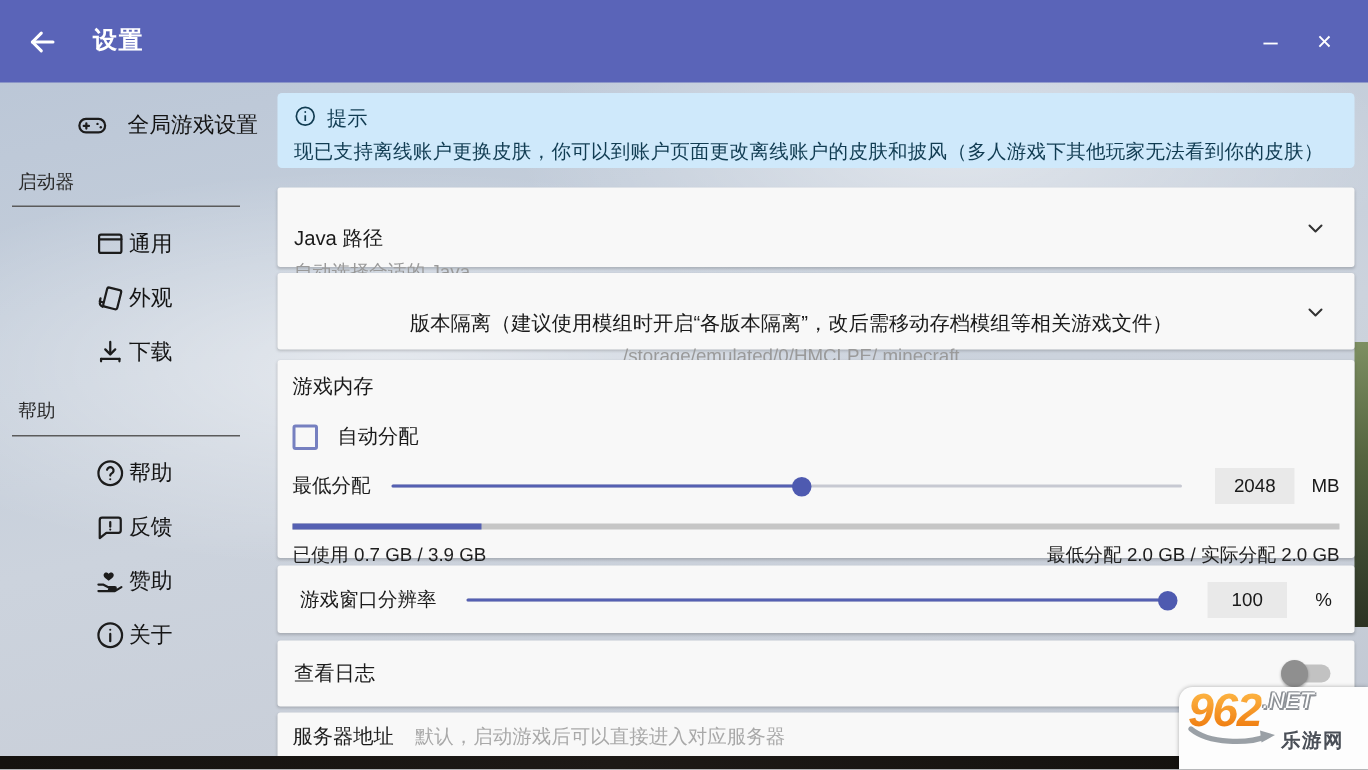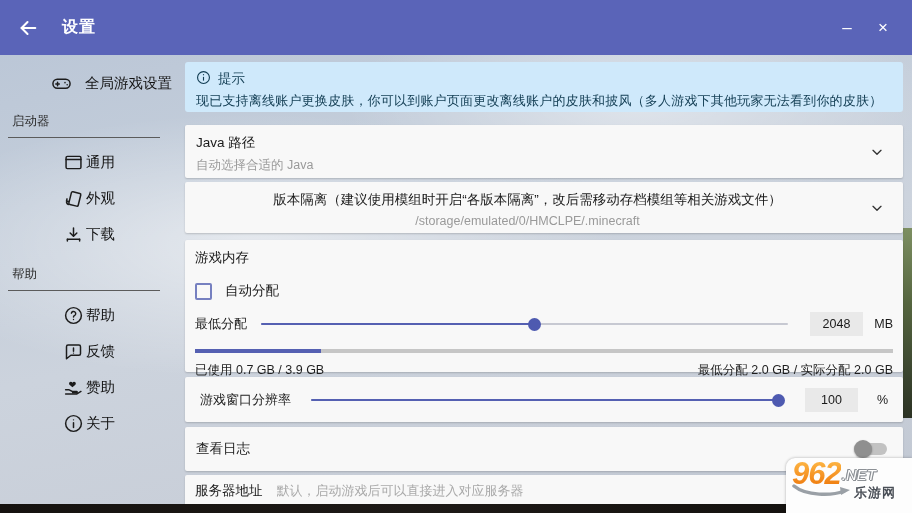--- a/index.html
+++ b/index.html
@@ -39,21 +39,21 @@
 
   
   .content { position:absolute; top:55px; left:185px; width:718px; bottom:0; z-index:2; }
   .card { background:#f8f8f8; border-radius:2px; box-shadow:0 1px 2px rgba(0,0,0,.18); position:relative; }
 
   .notice { margin-top:7px; height:50px; background:#cfe9fb; border-radius:3px; padding:8px 11px 0 11px; color:#113c52; }
   .notice-head { display:flex; align-items:flex-start; gap:7px; font-size:13.5px; }
   .notice-head svg { width:15px; height:15px; stroke:#113c52; fill:none; stroke-width:1.8; }
   .notice-body { margin-top:4px; font-size:13px; letter-spacing:.2px; }
 
-  .dd-card { margin-top:13px; height:53px; padding:9px 44px 0 11px; cursor:pointer; }
+  .dd-card { margin-top:13px; height:53px; padding:25px 44px 0 11px; cursor:pointer; }
   .dd-card.second { margin-top:4px; height:51px;text-align:center; }
   .dd-title { font-size:13.5px; color:#1a1a1a; }
   .dd-sub { margin-top:5px; font-size:12.5px; color:#9a9a9a; }
   .chevron { position:absolute; right:18px; top:50%; margin-top:-8px; width:16px; height:16px; }
   .chevron svg { width:16px; height:16px; stroke:#333; fill:none; stroke-width:2; stroke-linecap:round; stroke-linejoin:round; }
 
   .memory-card { margin-top:7px; height:132px; padding:9px 10px 0 10px; }
   .card-title { font-size:13.5px; color:#1a1a1a; }
   .check-row { margin-top:14px; display:flex; align-items:center; gap:13px; height:20px; cursor:pointer; }
   .checkbox { width:17px; height:17px; border:2px solid #737bd; border:2px solid #7680c0; border-radius:2px; background:transparent; }
@@ -85,21 +85,21 @@
 
   .server-card { margin-top:4px; height:31px; padding:0 10px; display:flex; align-items:center; border-radius:2px 2px 0 0; }
   .server-label { font-size:13.5px; white-space:nowrap; }
   .server-input { flex:1; margin-left:14px; border:none; background:transparent; font-size:13px;
     font-family:Liberation Serif, serif; color:#1a1a1a; outline:none; }
   .server-input::placeholder { color:#a9a9a9; }
 
   
   .watermark { position:absolute; right:0; bottom:0; width:126px; height:55px; z-index:6;
     background:#fdfdfd; border-radius:9px 0 0 0; box-shadow:0 0 3px rgba(0,0,0,.3); padding:1px 0 0 6px; overflow:hidden; }
-  .wm-line1 { display:flex; align-items:center; }
+  .wm-line1 { display:flex; align-items:flex-start; }
   .wm-962 { font-size:31px; font-weight:bold; font-style:italic; line-height:30px;
     background:linear-gradient(180deg,#fcb03f 15%,#f07f12 85%); -webkit-background-clip:text; background-clip:text;
     color:transparent; text-shadow:none; letter-spacing:-1px; }
   .wm-net { font-size:15px; font-weight:normal; font-style:italic; color:#fff; margin-left:1px;
     text-shadow:-1px 0 #8d9196,1px 0 #8d9196,0 -1px #8d9196,0 1px #8d9196,1px 1px #8d9196,-1px -1px #8d9196; }
   .wm-line2 { display:flex; align-items:center; margin-top:-6px; }
   .wm-swoosh svg { width:62px; height:16px; }
   .wm-name { font-size:13px; font-weight:bold; color:#4a4f57; letter-spacing:1px;
     text-shadow:0 1px 0 #fff, 0 -1px 0 #fff; }
 </style>

